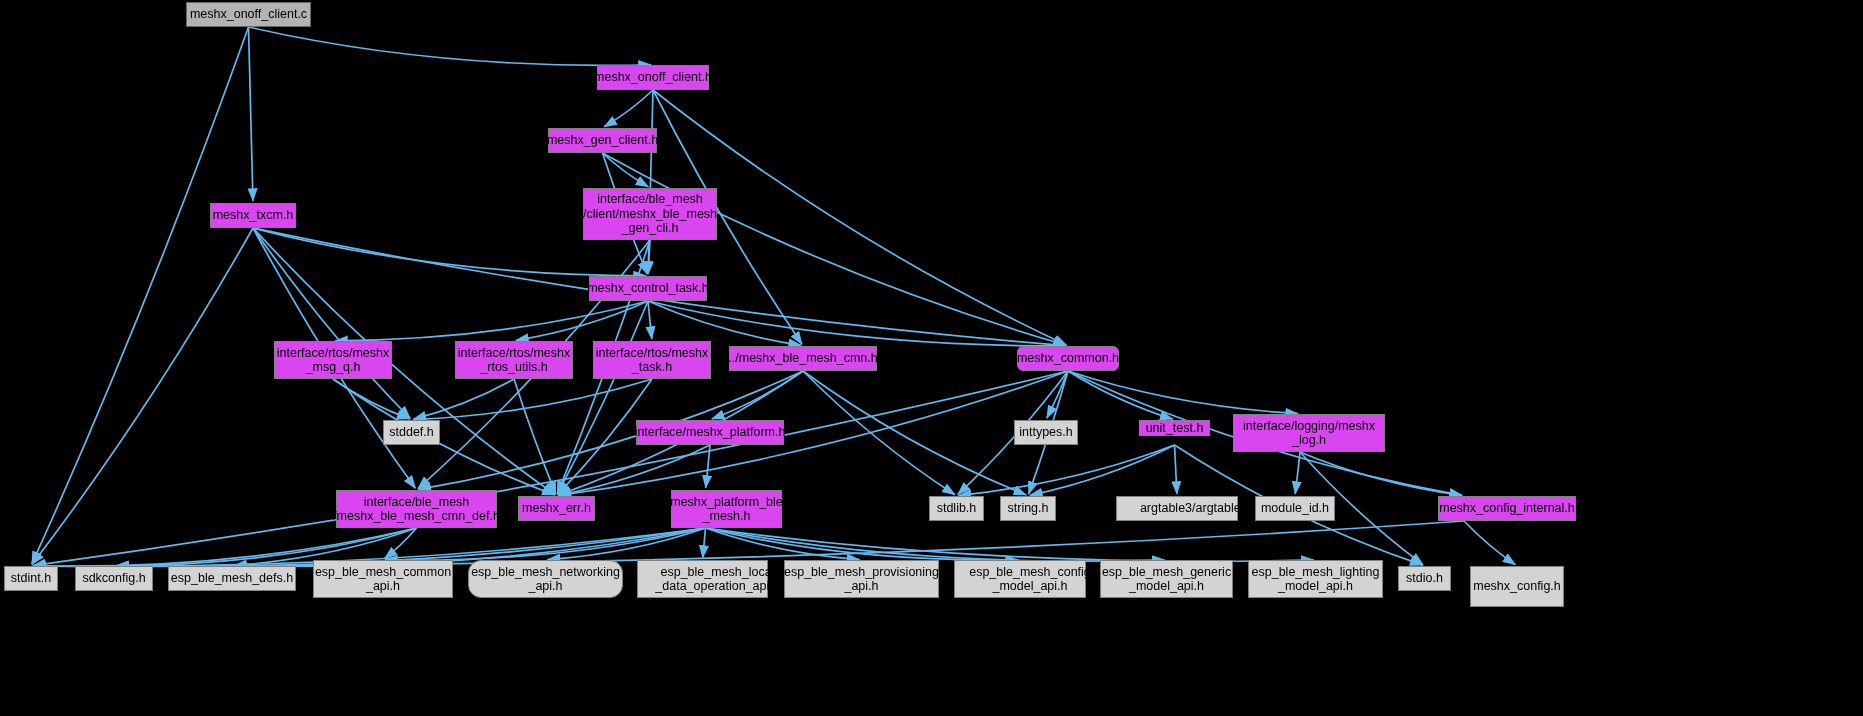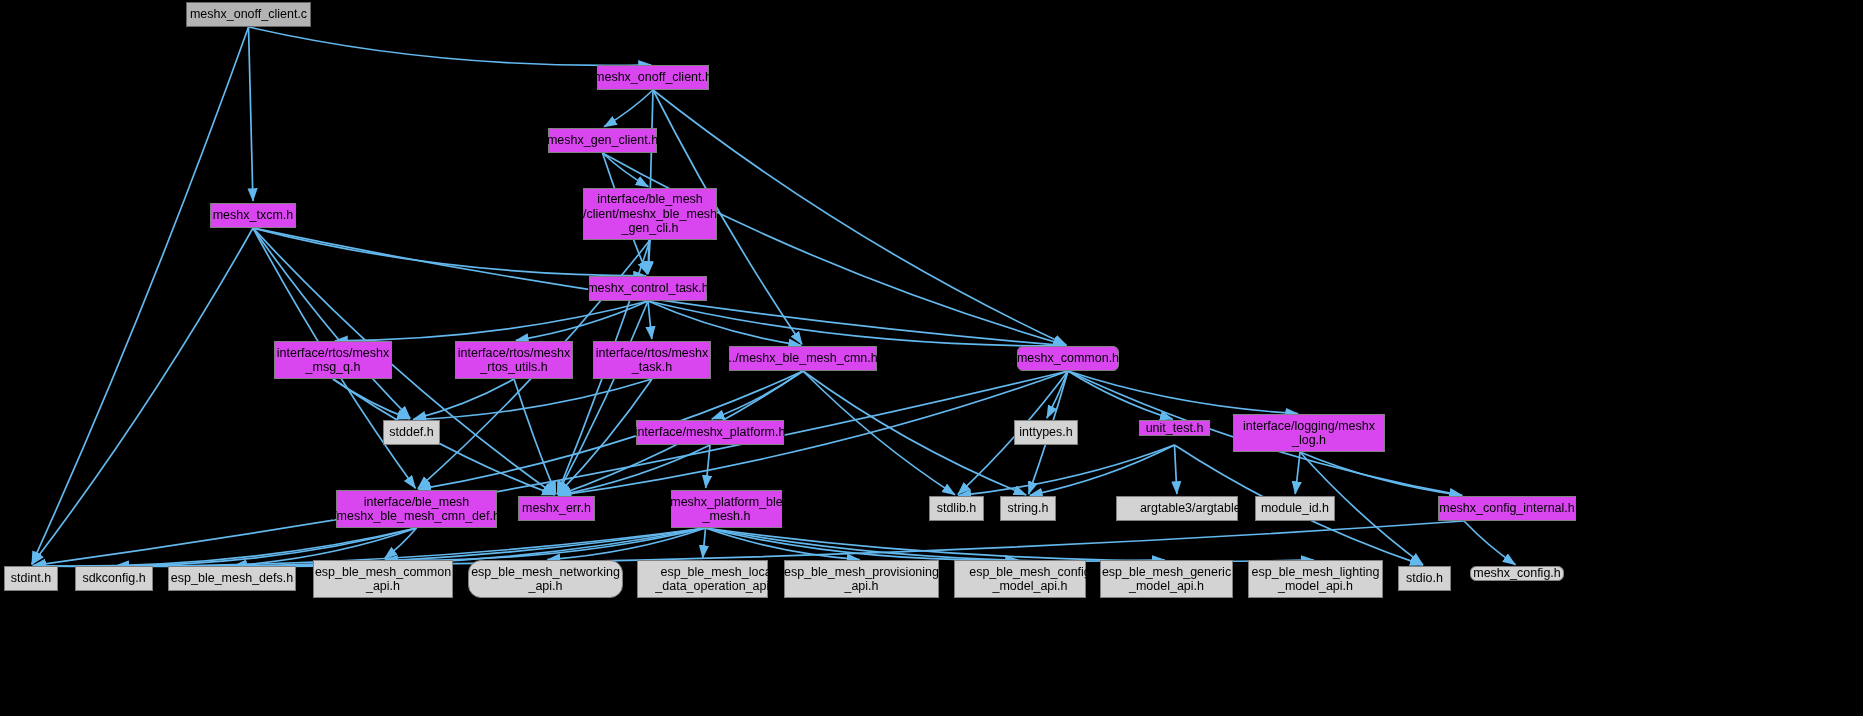--- a/index.html
+++ b/index.html
@@ -157,15 +157,15 @@
 _data_operation_api.h</div>
       <div class="node ext" style="left: 784px; top: 560px; width: 155px; height: 38px;">esp_ble_mesh_provisioning
 _api.h</div>
       <div class="node ext" style="left: 954px; top: 560px; width: 132px; height: 38px; padding-left: 24px;">esp_ble_mesh_config
 _model_api.h</div>
       <div class="node ext" style="left: 1100px; top: 560px; width: 133px; height: 38px;">esp_ble_mesh_generic
 _model_api.h</div>
       <div class="node ext" style="left: 1248px; top: 560px; width: 135px; height: 38px;">esp_ble_mesh_lighting
 _model_api.h</div>
       <div class="node ext" style="left: 1398px; top: 566px; width: 53px; height: 25px;">stdio.h</div>
-      <div class="node ext" style="left: 1470px; top: 566px; width: 94px; height: 15px; border-radius: 6px;">meshx_config.h</div>
+      <div class="node ext" style="left: 1470px; top: 566px; width: 94px; height: 41px;">meshx_config.h</div>
     </div>
 </div>
 
 </body></html>

